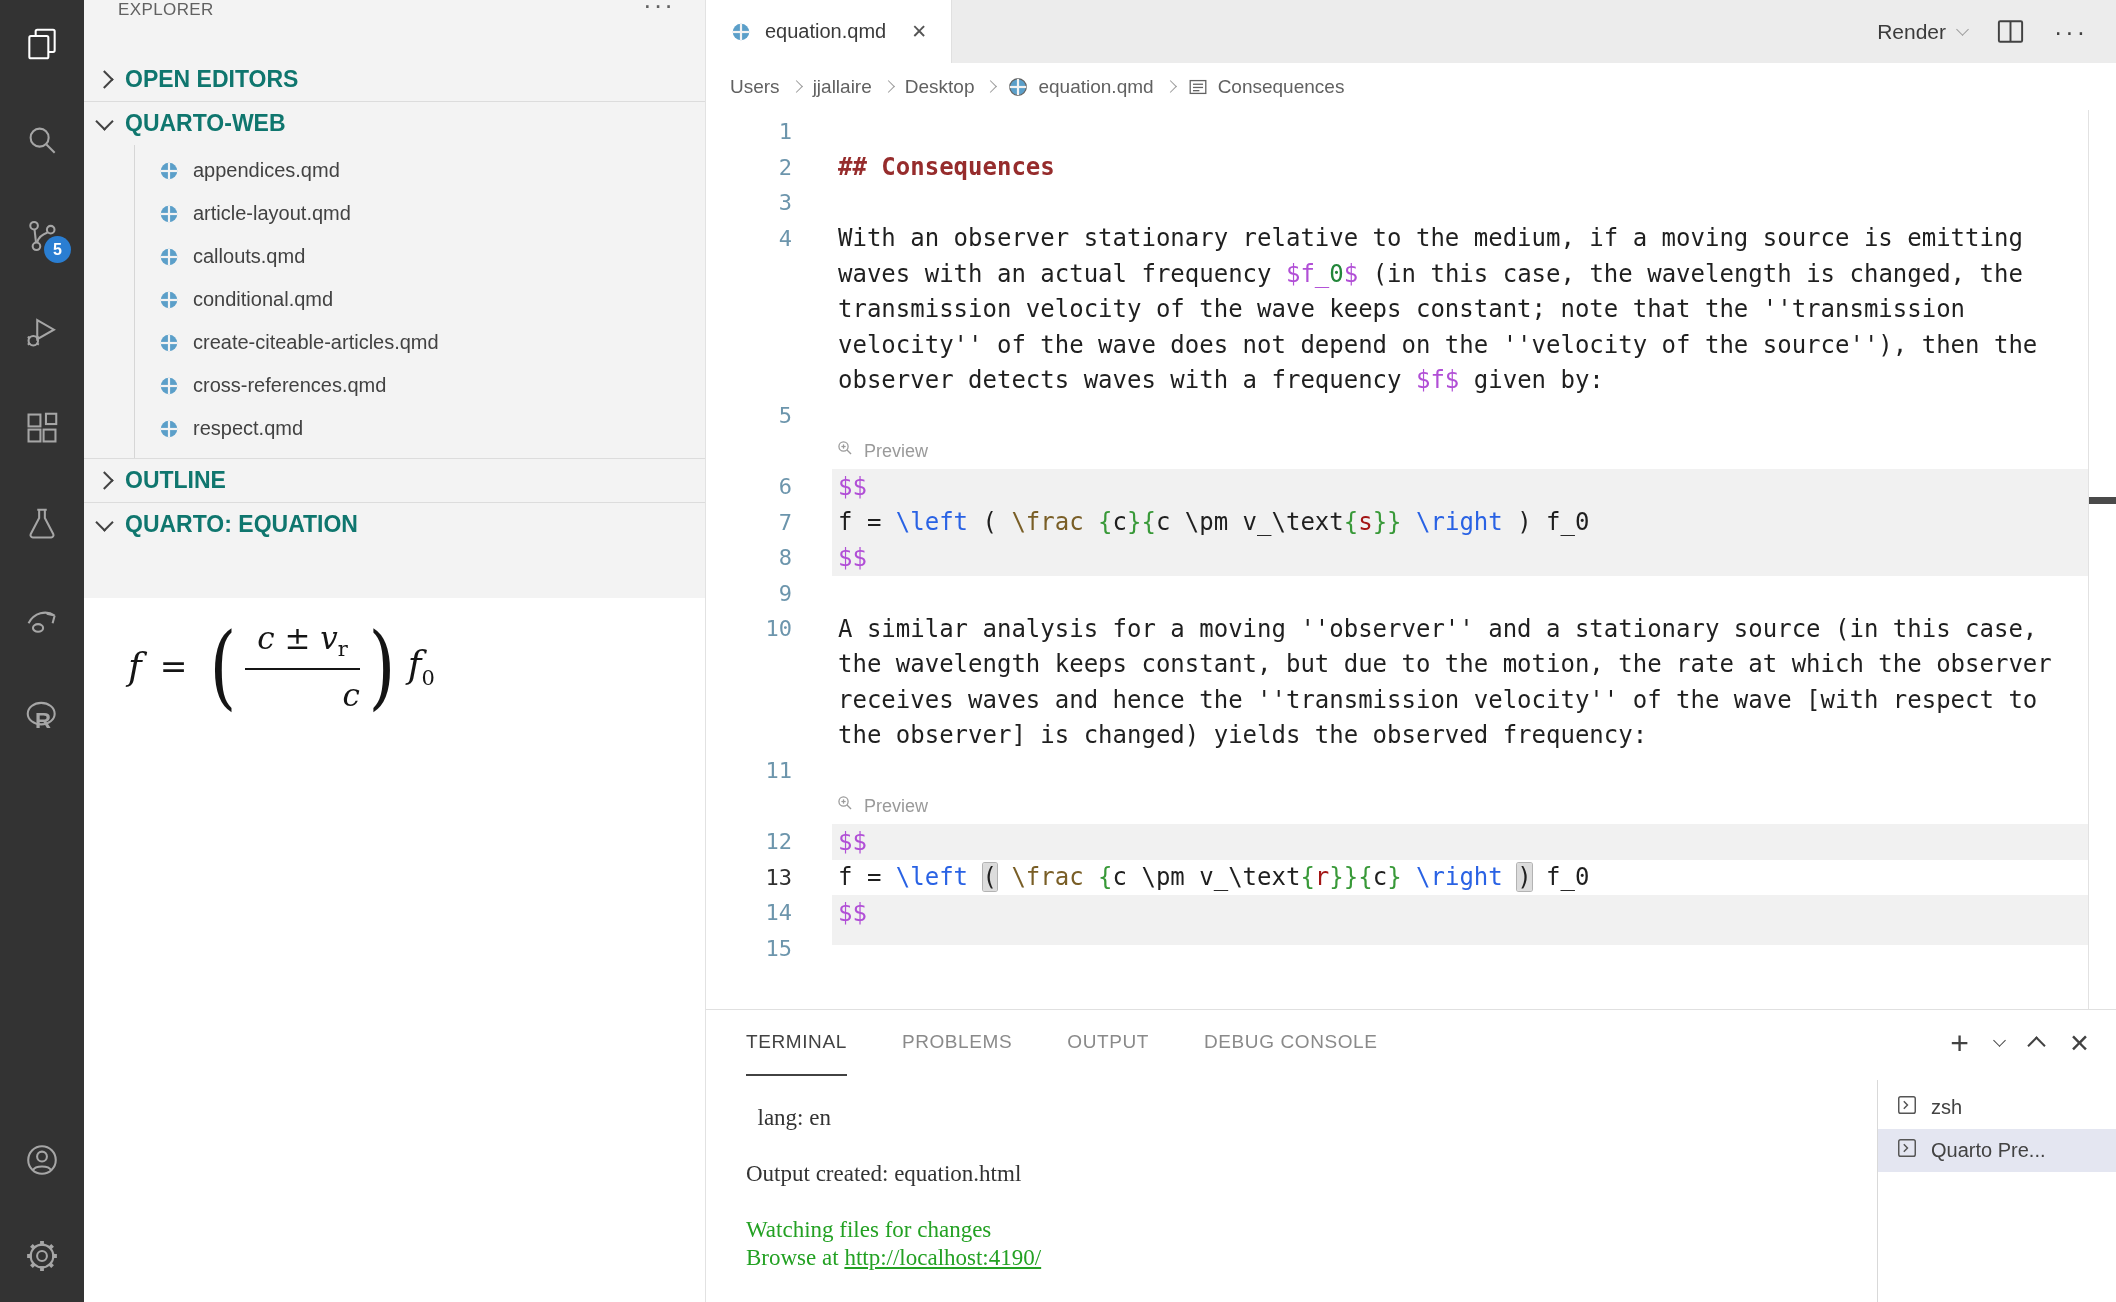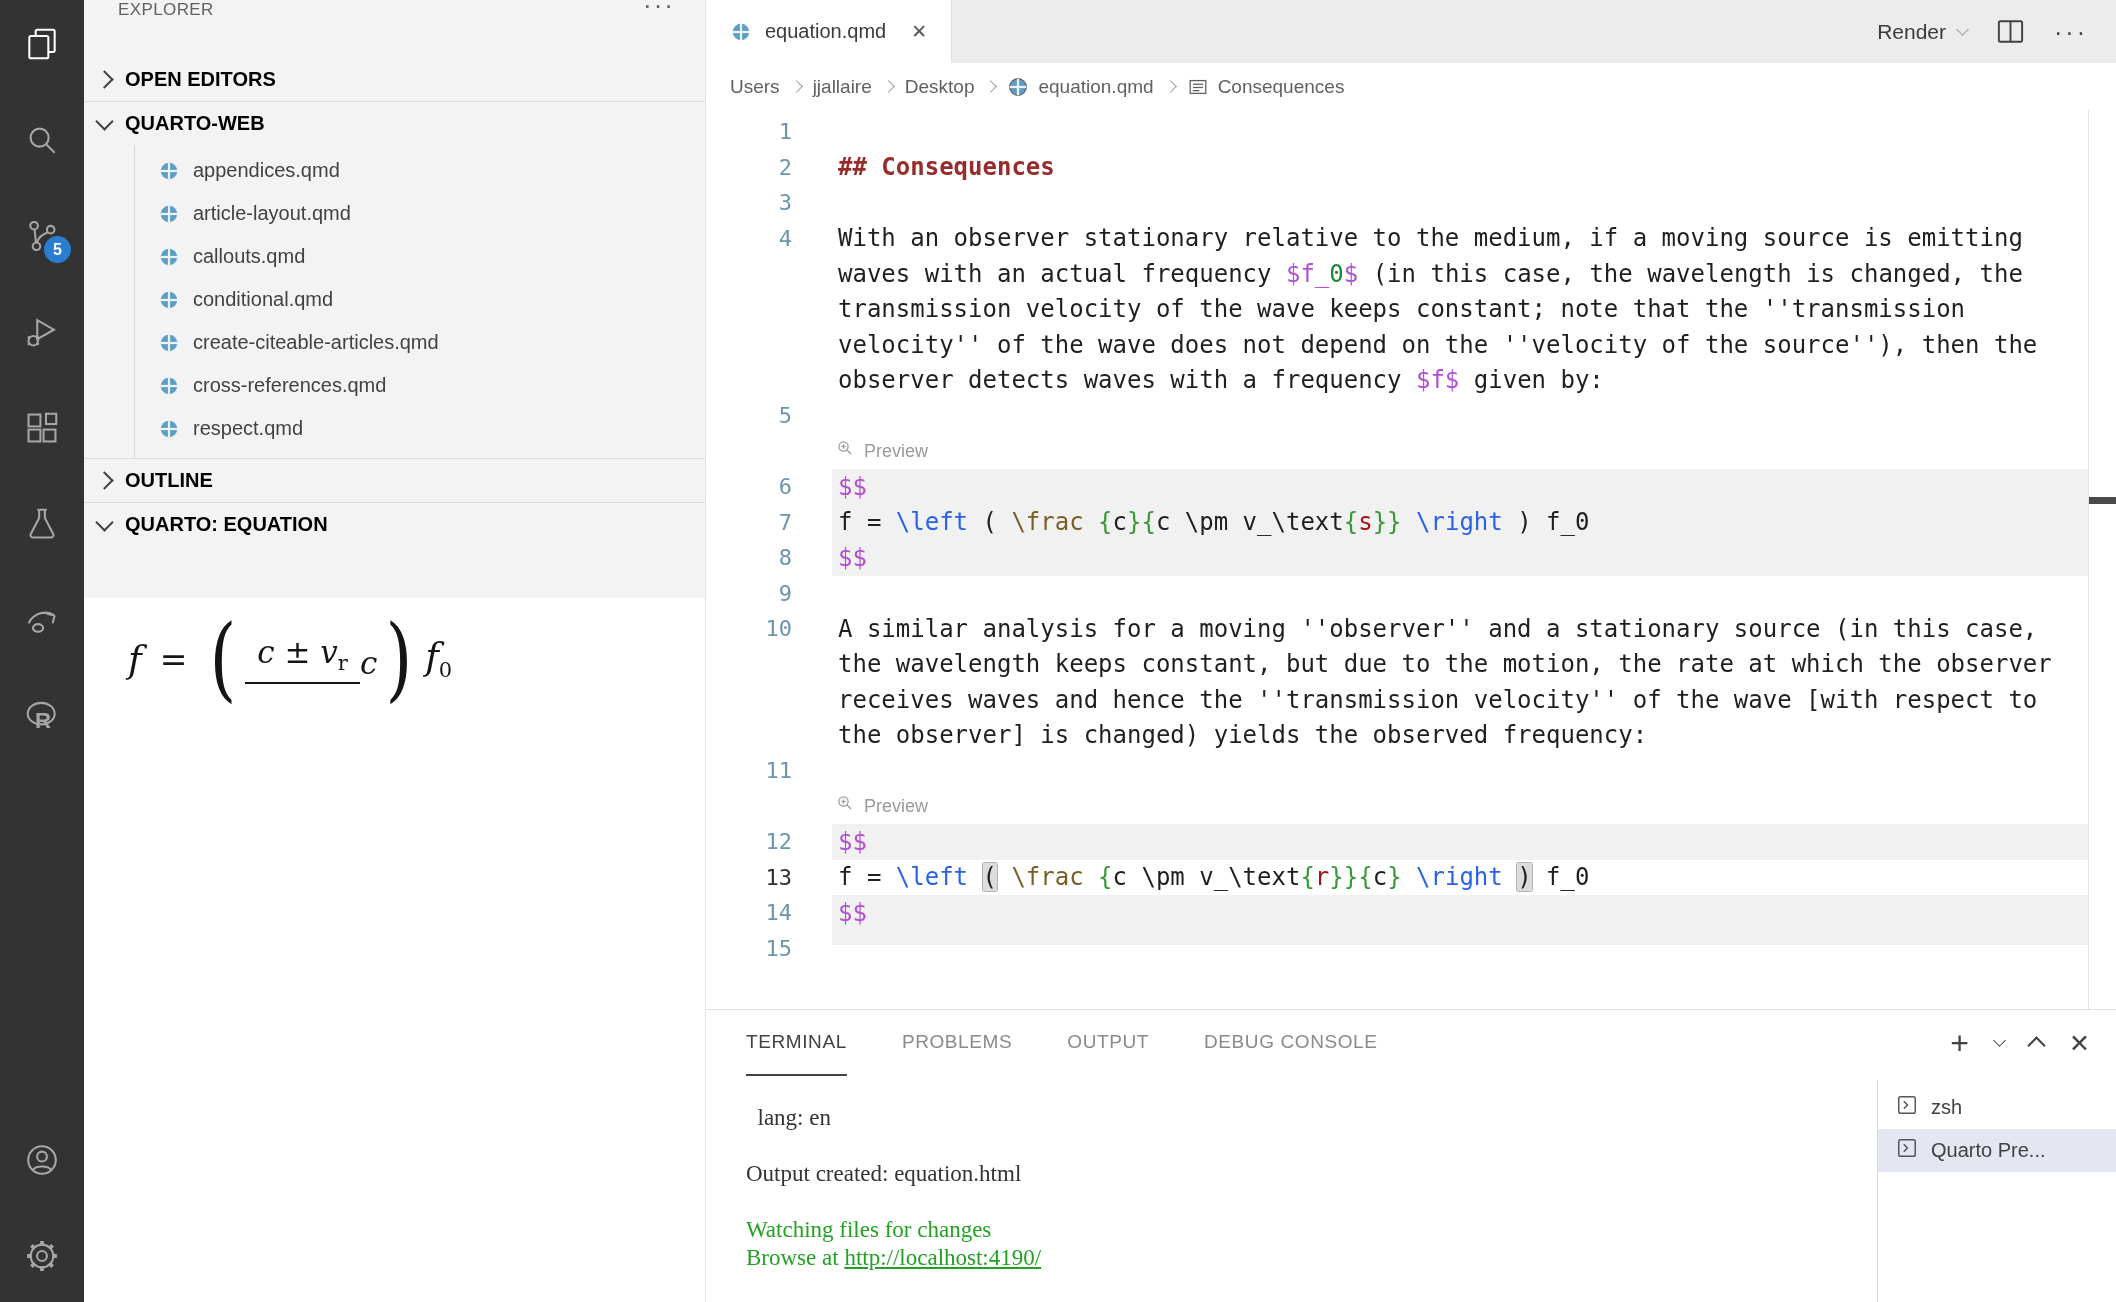--- a/index.html
+++ b/index.html
@@ -23,32 +23,32 @@
   .c-r{transform:rotate(-45deg)}
   .c-d{transform:rotate(45deg);margin-top:-5px}
   .c-u{transform:rotate(-135deg);margin-top:5px}
   .chev.sm{width:8px;height:8px;border-color:#9a9a9a;border-width:1.6px}
 
   
   #sidebar{width:621px;flex:none;background:#f3f3f3;position:relative;border-right:1px solid #e2e2e2}
   .sb-title{height:58px;display:flex;align-items:flex-start;padding:0 30px 0 34px;color:#616161;font-size:17px;letter-spacing:.4px}
   .sb-more{margin-left:auto;font-size:26px;color:#616161;letter-spacing:2px;cursor:pointer;line-height:10px}
   .sb-section{height:43px;display:flex;align-items:center;gap:14px;padding-left:14px;
-              font-weight:bold;font-size:20px;color:#000000;cursor:pointer}
+              font-weight:bold;font-size:23px;color:#0f766e;cursor:pointer}
   .sb-section.bt{border-top:1px solid #dcdcdc}
   #file-list{position:relative;padding:4px 0 8px}
   #file-list:before{content:"";position:absolute;left:50px;top:0;bottom:0;width:1px;background:#d6d6d6}
   .file-row{height:43px;display:flex;align-items:center;gap:13px;padding-left:74px;font-size:20px;color:#424242;cursor:pointer}
   .q-icon{width:22px;height:22px;flex:none;display:inline-flex}
   #equation-view{position:absolute;top:598px;left:0;right:0;bottom:0;background:#fff}
   .equation{display:flex;align-items:center;margin:22px 0 0 44px;color:#151515;font-family:"DejaVu Serif",serif}
   .eq-var{font-style:italic;font-size:37px}
   .eq-eq{font-size:33px;margin:0 18px}
   .paren{font-size:92px;font-weight:normal;line-height:.85;transform:scaleX(.75);color:#151515}
-  .frac{display:inline-flex;flex-direction:row;align-items:center;margin:0 4px;font-size:31px;font-style:italic}
+  .frac{display:inline-flex;flex-direction:column;align-items:flex-end;margin:0 4px;font-size:31px;font-style:italic}
   .frac .top{padding:0 12px 7px;border-bottom:2.5px solid #151515}
   .frac .bot{padding-top:7px}
   .equation sub{font-style:normal;font-size:21px}
   .f0{margin-left:8px}
 
   
   #main{flex:1;display:flex;flex-direction:column;min-width:0}
   #tabbar{height:63px;background:#ececec;display:flex;align-items:stretch;flex:none}
   .tab{background:#fff;display:flex;align-items:center;gap:13px;padding:0 24px;font-size:20px;color:#3b3b3b;
        border-right:1px solid #e0e0e0;cursor:pointer}

